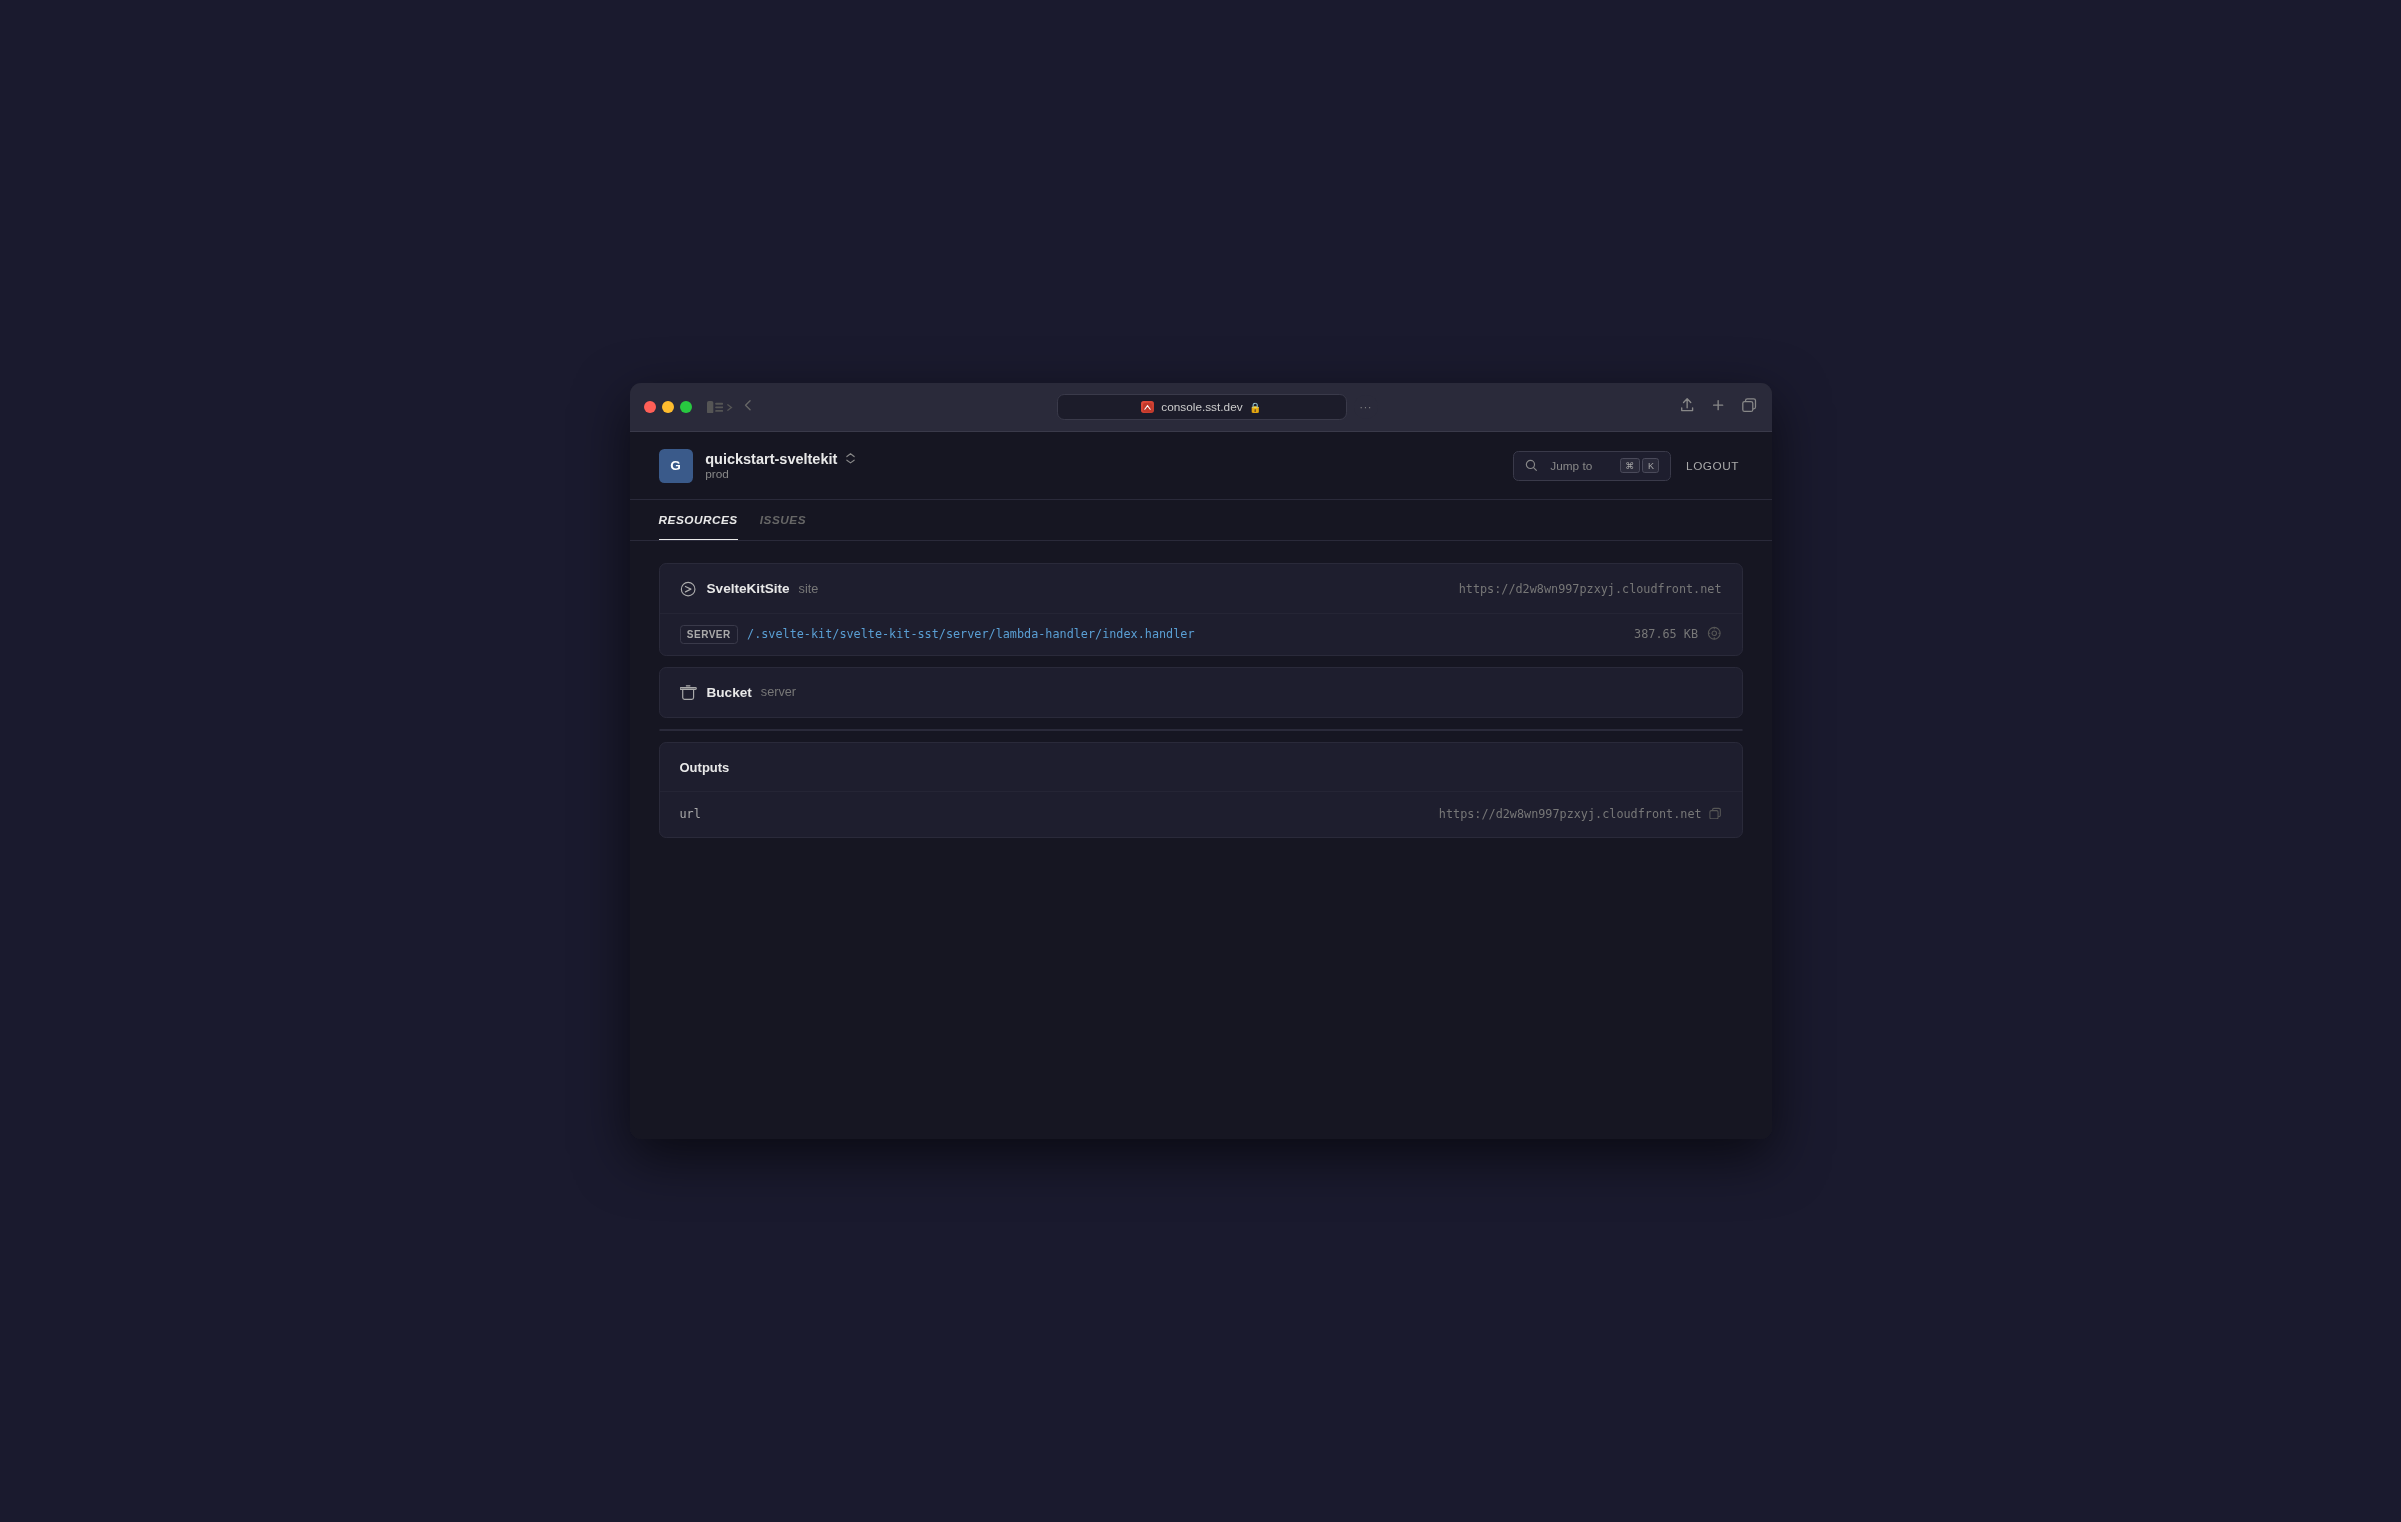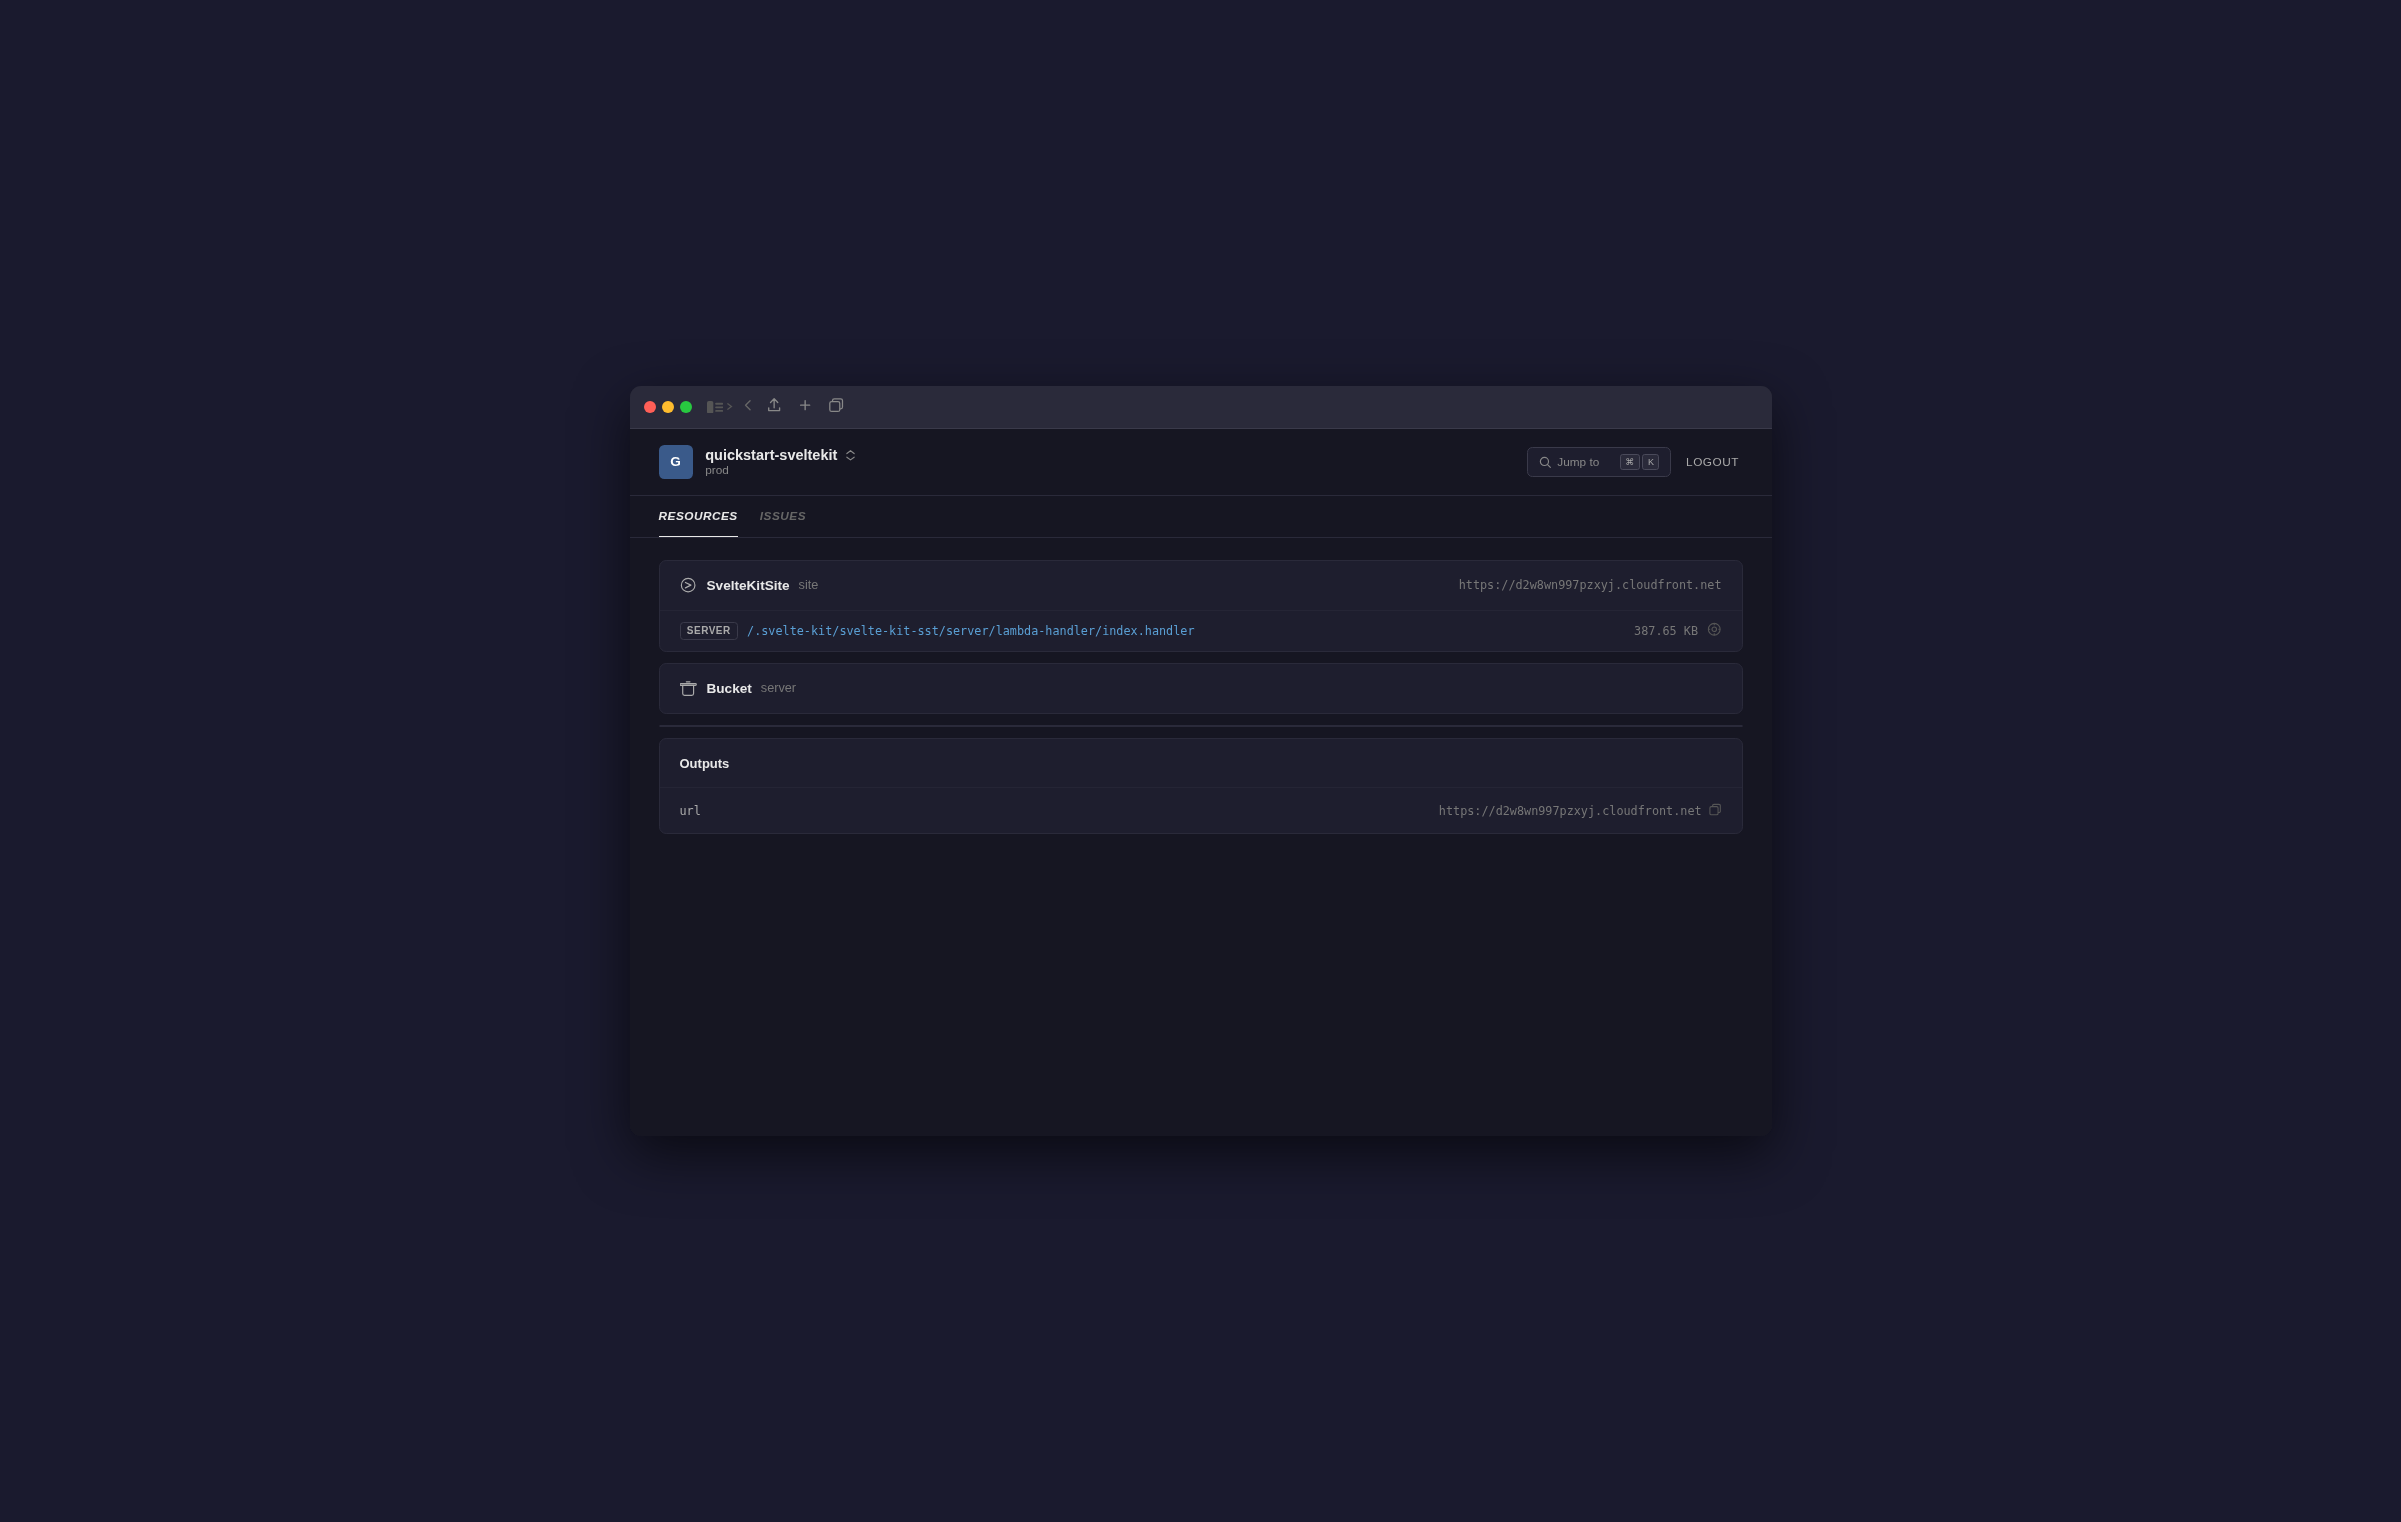--- a/index.html
+++ b/index.html
@@ -205,21 +205,21 @@
       gap: 11px;
     }
 
     .jump-to-btn {
       background: #1e1e2e;
       border: 0.9px solid #3a3a4a;
       border-radius: 5.4px;
       padding: 6.3px 11px;
       display: flex;
       align-items: center;
-      gap: 6px;
+      gap: 13px;
       cursor: pointer;
       color: #888;
     }
 
     .jump-to-text {
       color: #888;
       font-size: 11.8px;
     }
 
     .kbd-combo {
@@ -459,20 +459,35 @@
           <path d="M2 2L6 5L2 8" stroke="#555" stroke-width="1.5" stroke-linecap="round"></path>
         </svg>
       </div>
       <div class="nav-back">
         <svg width="14.5" height="14.5" viewBox="0 0 16 16" fill="none">
           <path d="M10 3L5 8L10 13" stroke="#666" stroke-width="1.5" stroke-linecap="round" stroke-linejoin="round"></path>
         </svg>
       </div>
     </div>
 
+    <div class="address-bar">
+      <div class="url-pill">
+        <span class="url-favicon">
+          <svg width="9" height="9" viewBox="0 0 10 10" fill="none">
+            <rect width="10" height="10" rx="2" fill="#c0392b"></rect>
+            <path d="M2 7L5 3L8 7" stroke="#fff" stroke-width="1.2" stroke-linecap="round"></path>
+          </svg>
+        </span>
+        <span class="url-text">console.sst.dev</span>
+        <span class="url-lock">🔒</span>
+      </div>
+      <div class="url-dots">
+        <span>···</span>
+      </div>
+    </div>
 
     <div class="browser-actions">
       <div class="browser-action-btn">
         <svg width="16.3" height="16.3" viewBox="0 0 18 18" fill="none">
           <path d="M9 2V12M9 2L5 6M9 2L13 6" stroke="#888" stroke-width="1.5" stroke-linecap="round" stroke-linejoin="round"></path>
           <path d="M3 12V15H15V12" stroke="#888" stroke-width="1.5" stroke-linecap="round" stroke-linejoin="round"></path>
         </svg>
       </div>
       <div class="browser-action-btn">
         <svg width="16.3" height="16.3" viewBox="0 0 18 18" fill="none">

